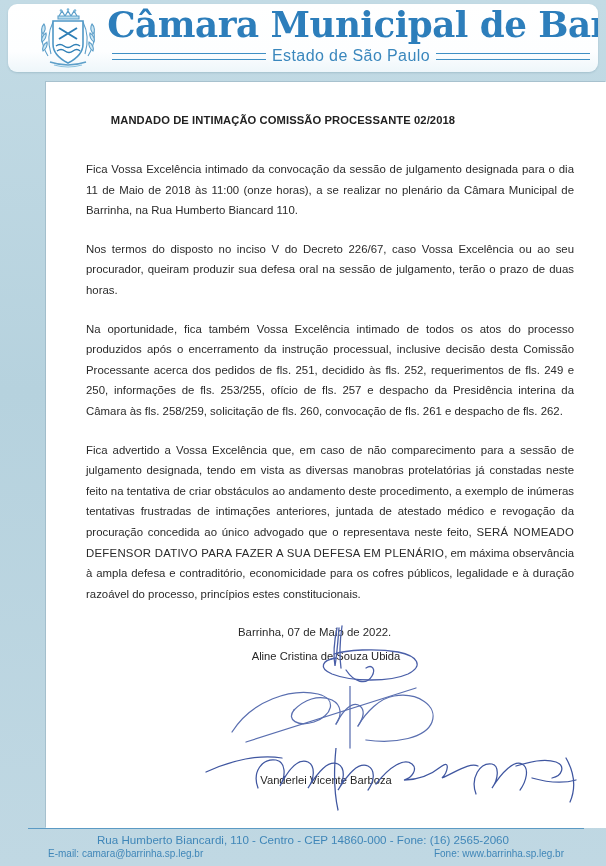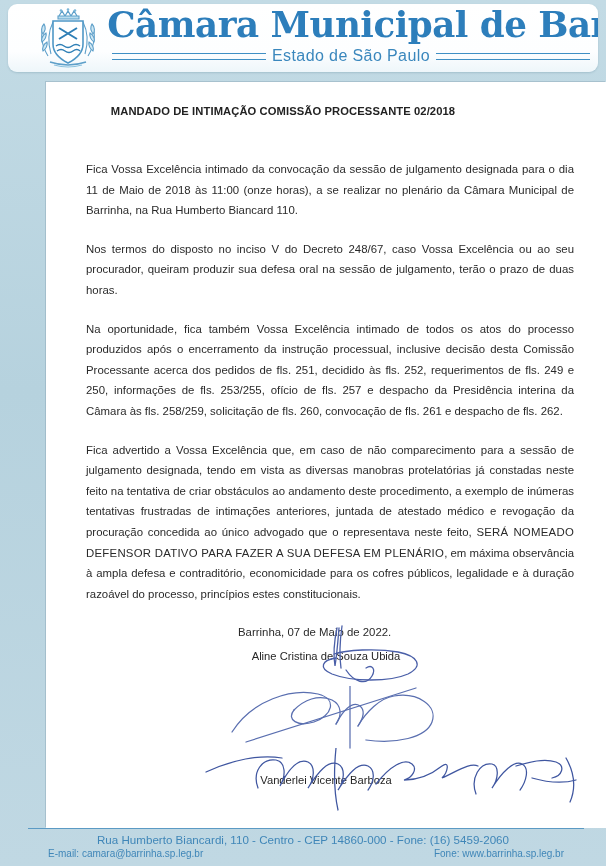--- a/index.html
+++ b/index.html
@@ -95,21 +95,21 @@
     top: 82px;
     width: 560px;
     height: 746px;
     background: #ffffff;
     box-shadow: -1px -1px 0 rgba(120,150,165,0.35);
   }
 
   .doc-title {
     position: absolute;
     left: 0;
-    top: 23px;
+    top: 32px;
     width: 474px;
     text-align: center;
     font-size: 11.2px;
     font-weight: bold;
     color: #222;
     letter-spacing: 0.1px;
   }
 
   .body-col {
     position: absolute;
@@ -258,21 +258,21 @@
     </div>
   </div>
 </div>
 
 <div class="doc-panel">
 
   <div class="doc-title">MANDADO DE INTIMAÇÃO COMISSÃO PROCESSANTE 02/2018</div>
 
   <div class="body-col">
     <p class="para">Fica Vossa Excelência intimado da convocação da sessão de julgamento designada para o dia 11 de Maio de 2018 às 11:00 (onze horas), a se realizar no plenário da Câmara Municipal de Barrinha, na Rua Humberto Biancard 110.</p>
-    <p class="para">Nos termos do disposto no inciso V do Decreto 248/67, caso Vossa Excelência ou ao seu procurador, queiram produzir sua defesa oral na sessão de julgamento, terão o prazo de duas horas.</p>
+    <p class="para">Nos termos do disposto no inciso V do Decreto 226/67, caso Vossa Excelência ou ao seu procurador, queiram produzir sua defesa oral na sessão de julgamento, terão o prazo de duas horas.</p>
     <p class="para">Na oportunidade, fica também Vossa Excelência intimado de todos os atos do processo produzidos após o encerramento da instrução processual, inclusive decisão desta Comissão Processante acerca dos pedidos de fls. 251, decidido às fls. 252, requerimentos de fls. 249 e 250, informações de fls. 253/255, ofício de fls. 257 e despacho da Presidência interina da Câmara às fls. 258/259, solicitação de fls. 260, convocação de fls. 261 e despacho de fls. 262.</p>
     <p class="para"><span>Fica advertido a Vossa Excelência que, em caso de não comparecimento para a sessão de julgamento designada, tendo em vista as diversas manobras protelatórias já constadas neste feito na tentativa de criar obstáculos ao andamento deste procedimento, a exemplo de inúmeras tentativas frustradas de intimações anteriores, juntada de atestado médico e revogação da procuração concedida ao único advogado que o representava neste feito, </span><b>SERÁ NOMEADO DEFENSOR DATIVO PARA FAZER A SUA DEFESA EM PLENÁRIO</b><span>, em máxima observância à ampla defesa e contraditório, economicidade para os cofres públicos, legalidade e à duração razoável do processo, princípios estes constitucionais.</span></p>
     <p class="date-line">Barrinha, 07 de Maio de 2022.</p>
   </div>
 
   <div class="sig-area">
 
     <div class="sig-block">
       <svg class="sig-ink" viewBox="0 0 560 64">
         <g fill="none" stroke="#4a5fa8" stroke-width="1.3" stroke-linecap="round">
@@ -321,18 +321,18 @@
         </g>
       </svg>
       <div class="sig-name">Vanderlei Vicente Barboza</div>
     </div>
 
   </div>
 </div>
 
 <div class="footer">
   <div class="footer-rule"></div>
-  <div class="footer-line1">Rua Humberto Biancardi, 110 - Centro - CEP 14860-000 - Fone: (16) 5459-2060</div>
+  <div class="footer-line1">Rua Humberto Biancardi, 110 - Centro - CEP 14860-000 - Fone: (16) 2565-2060</div>
   <div class="footer-line2">
     <span>E-mail: camara@barrinha.sp.leg.br</span>
     <span>Fone: www.barrinha.sp.leg.br</span>
   </div>
 </div>
 
 </body></html>

